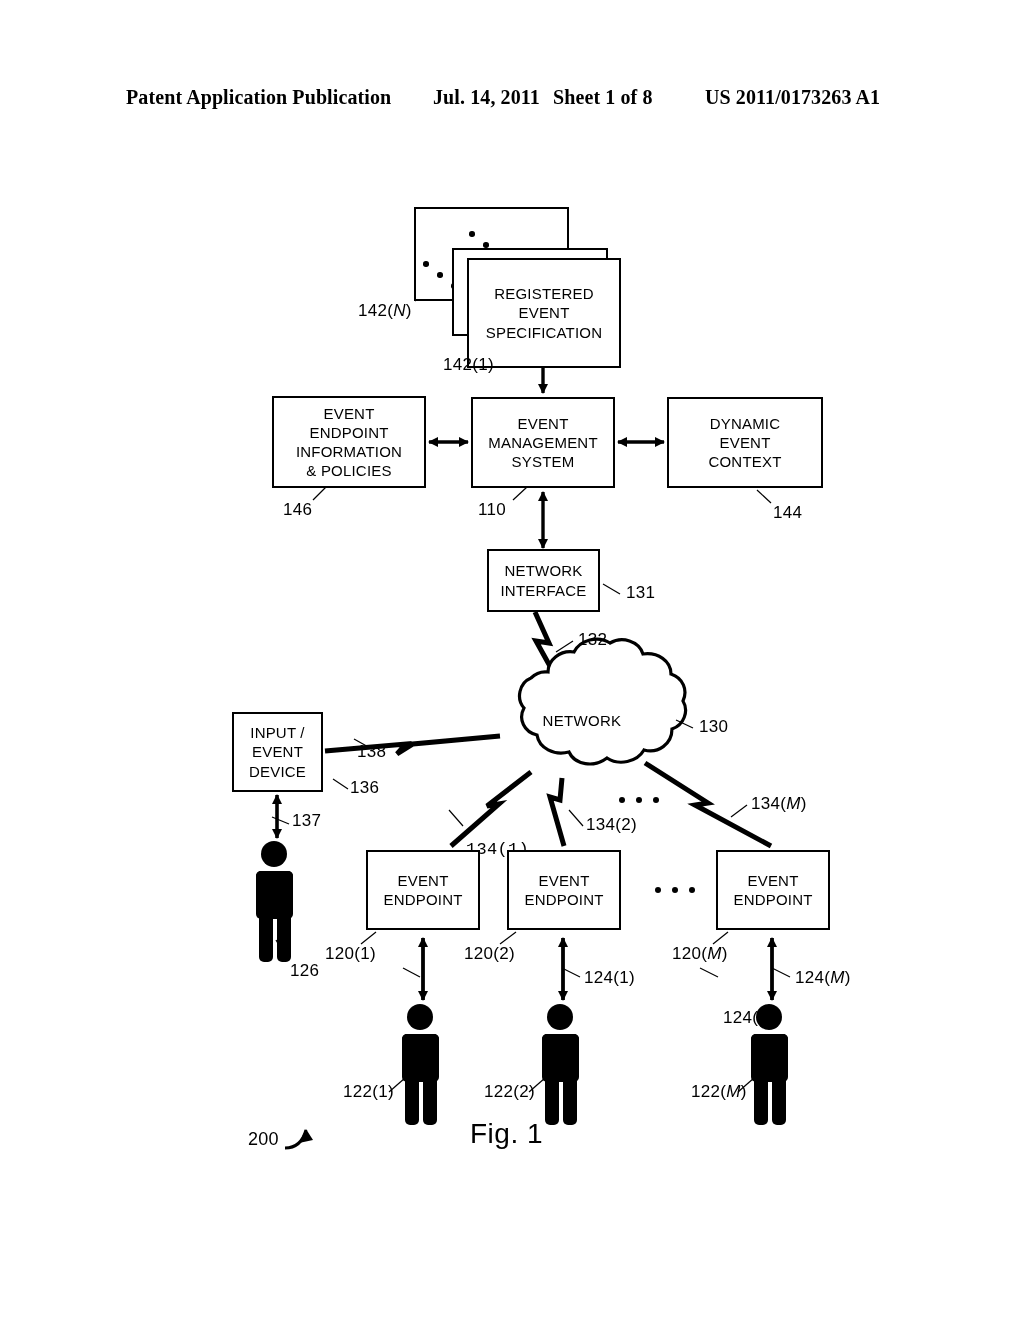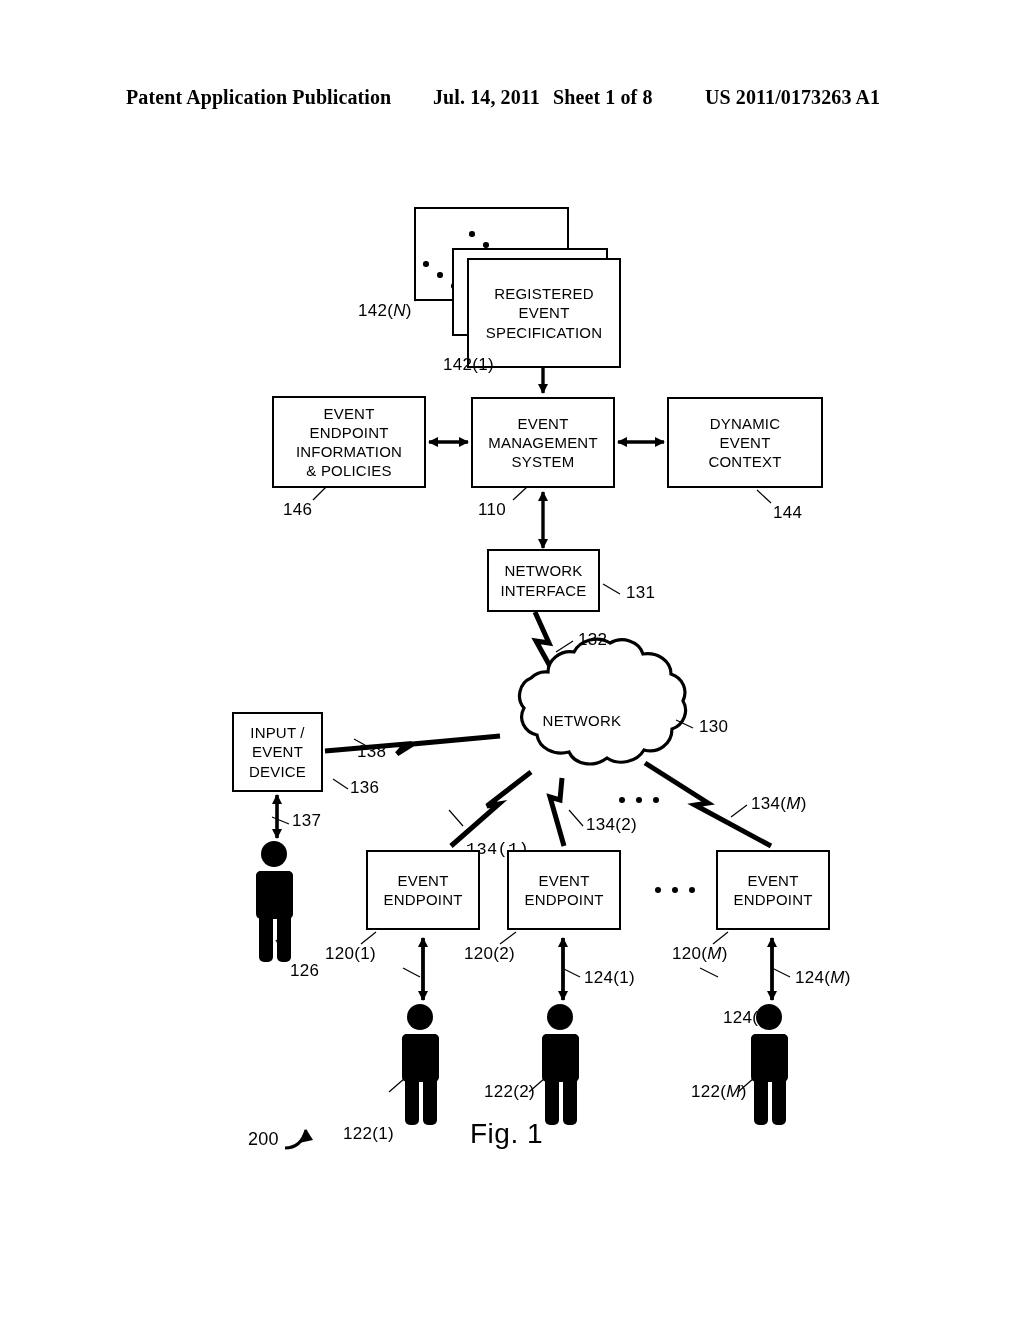--- a/index.html
+++ b/index.html
@@ -376,19 +376,19 @@
   <div class="dots-h" style="left:655px; top:887px;">
     <span></span>
       <span></span>
       <span></span>
   </div>
 
   <div class="ref" style="left:584px; top:968px;">124(1)</div>
   <div class="ref" style="left:723px; top:968px;margin-top:40px;">124(2)</div>
   <div class="ref" style="left:795px; top:968px;">124(<i>M</i>)</div>
 
-  <div class="ref" style="left:343px; top:1082px;margin-top:42px;">122(1)</div>
+  <div class="ref" style="left:343px; top:1082px;">122(1)</div>
   <div class="ref" style="left:484px; top:1082px;">122(2)</div>
   <div class="ref" style="left:691px; top:1082px;">122(<i>M</i>)</div>
 
   <div class="ref" style="left:248px; top:1129px; font-size:18px;">200</div>
   <div id="fig-caption">Fig. 1</div>
 </div>
 
 </body></html>

